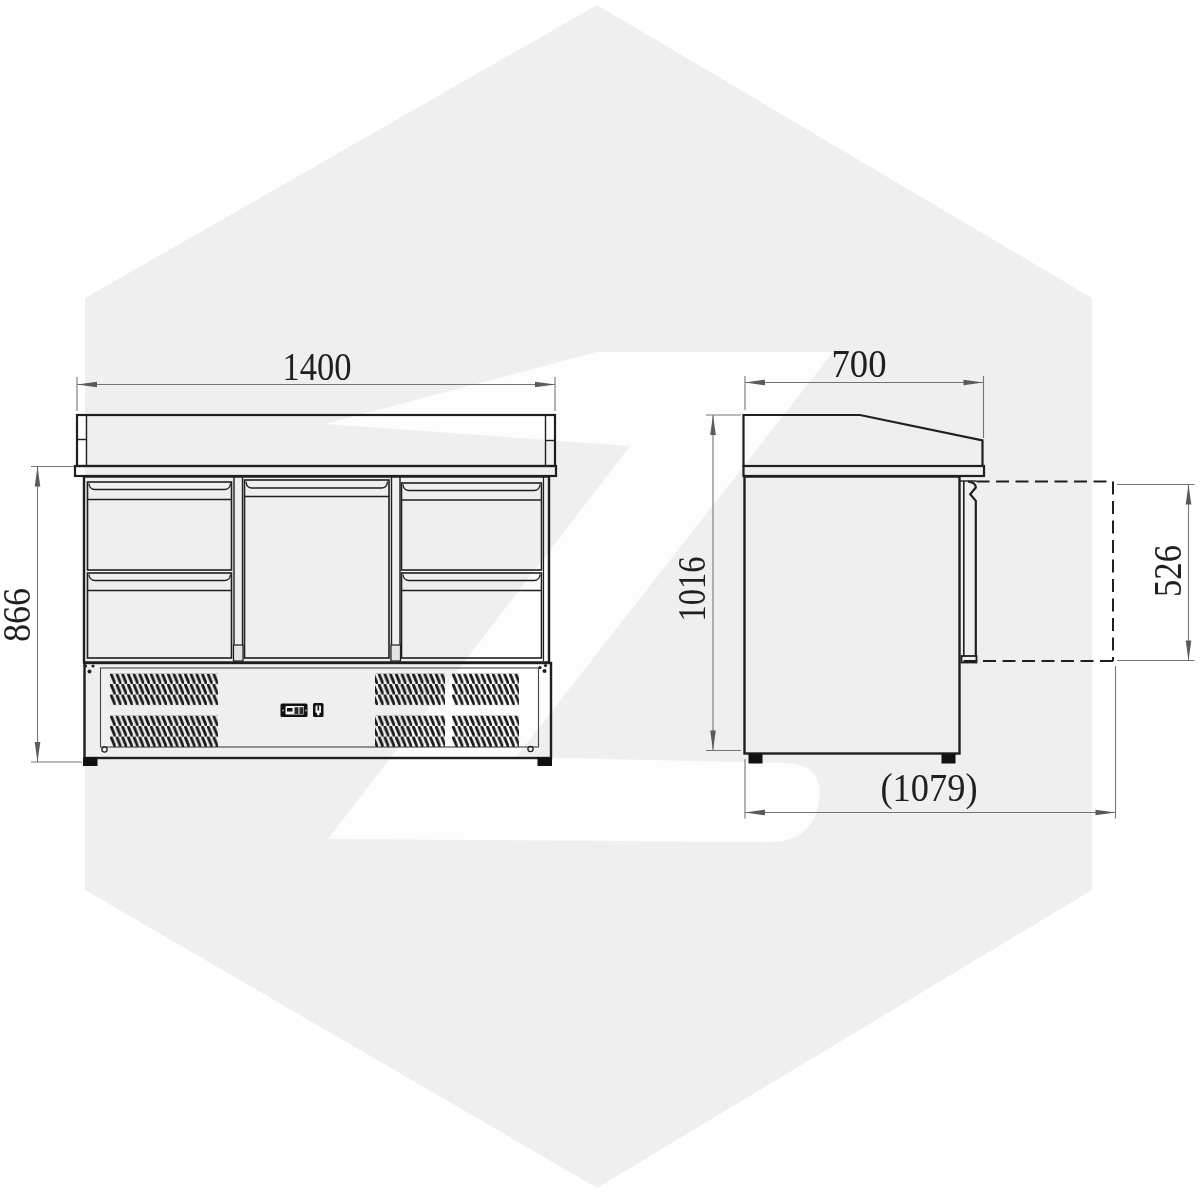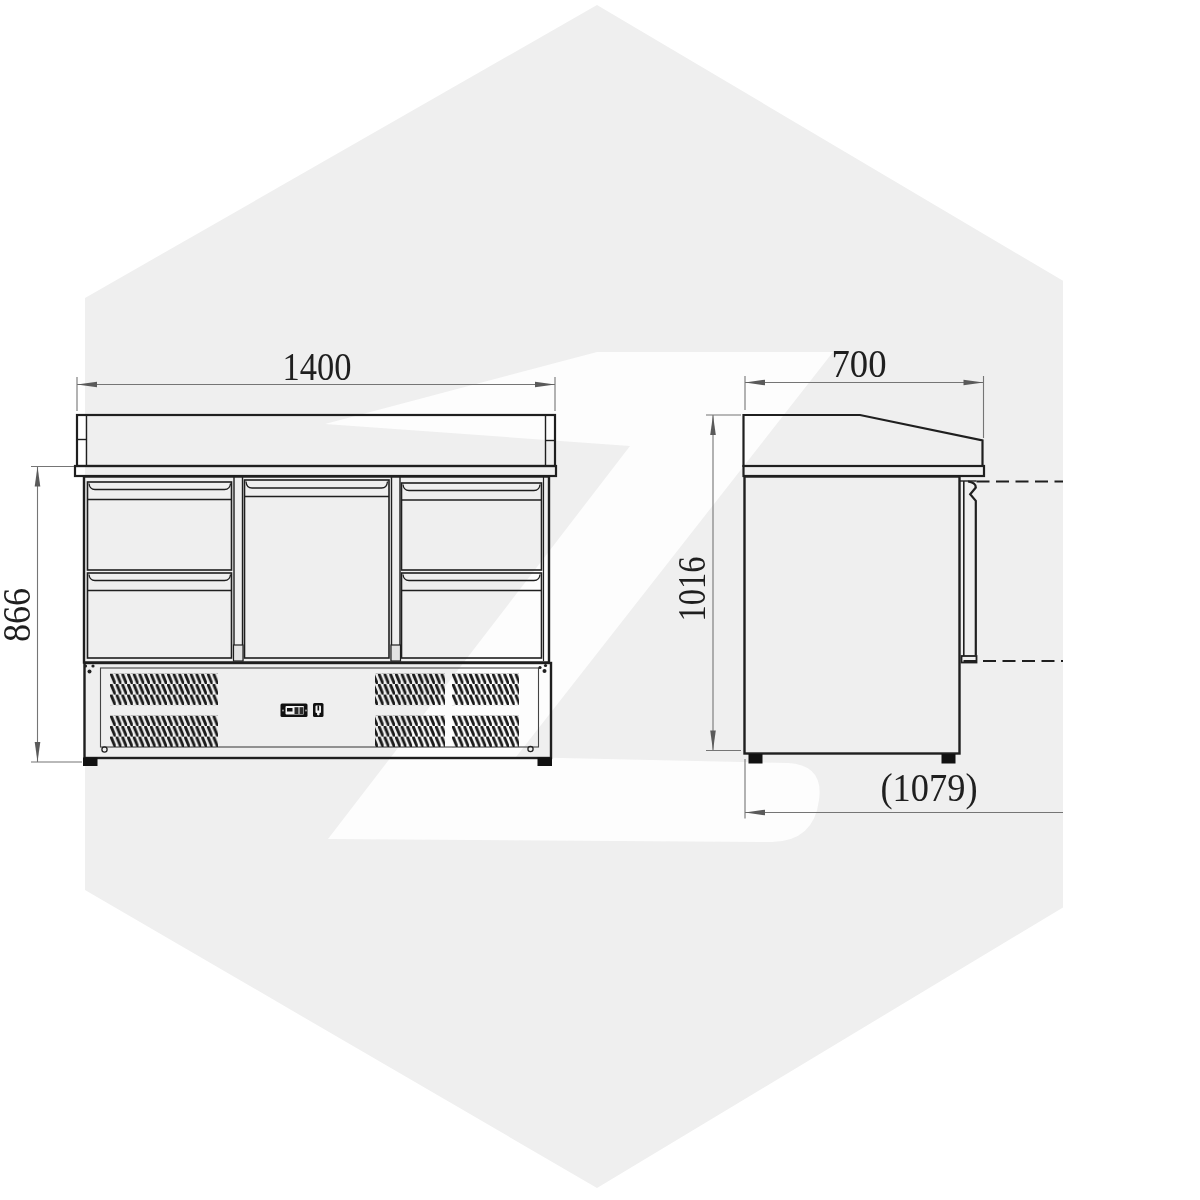--- a/index.html
+++ b/index.html
@@ -1,16 +1,16 @@
 <!DOCTYPE html>
 <html><head>
 <meta charset="utf-8">
 <style>
   html,body{margin:0;padding:0;background:#ffffff;}
-  .wrap{width:1063px;height:1200px;position:relative;overflow:hidden;text-decoration:underline;}
+  .wrap{width:1200px;height:1200px;position:relative;overflow:hidden;text-decoration:underline;}
   svg{display:block;}
   text{font-family:"Liberation Serif", serif; fill:#1f1f1f;}
 </style>
 </head>
 <body>
 <div class="wrap">
 <svg width="1200" height="1200" viewBox="0 0 1200 1200">
   <defs>
 
     <pattern id="ventA" width="5.7" height="10.55" patternUnits="userSpaceOnUse" x="110" y="673.5">

